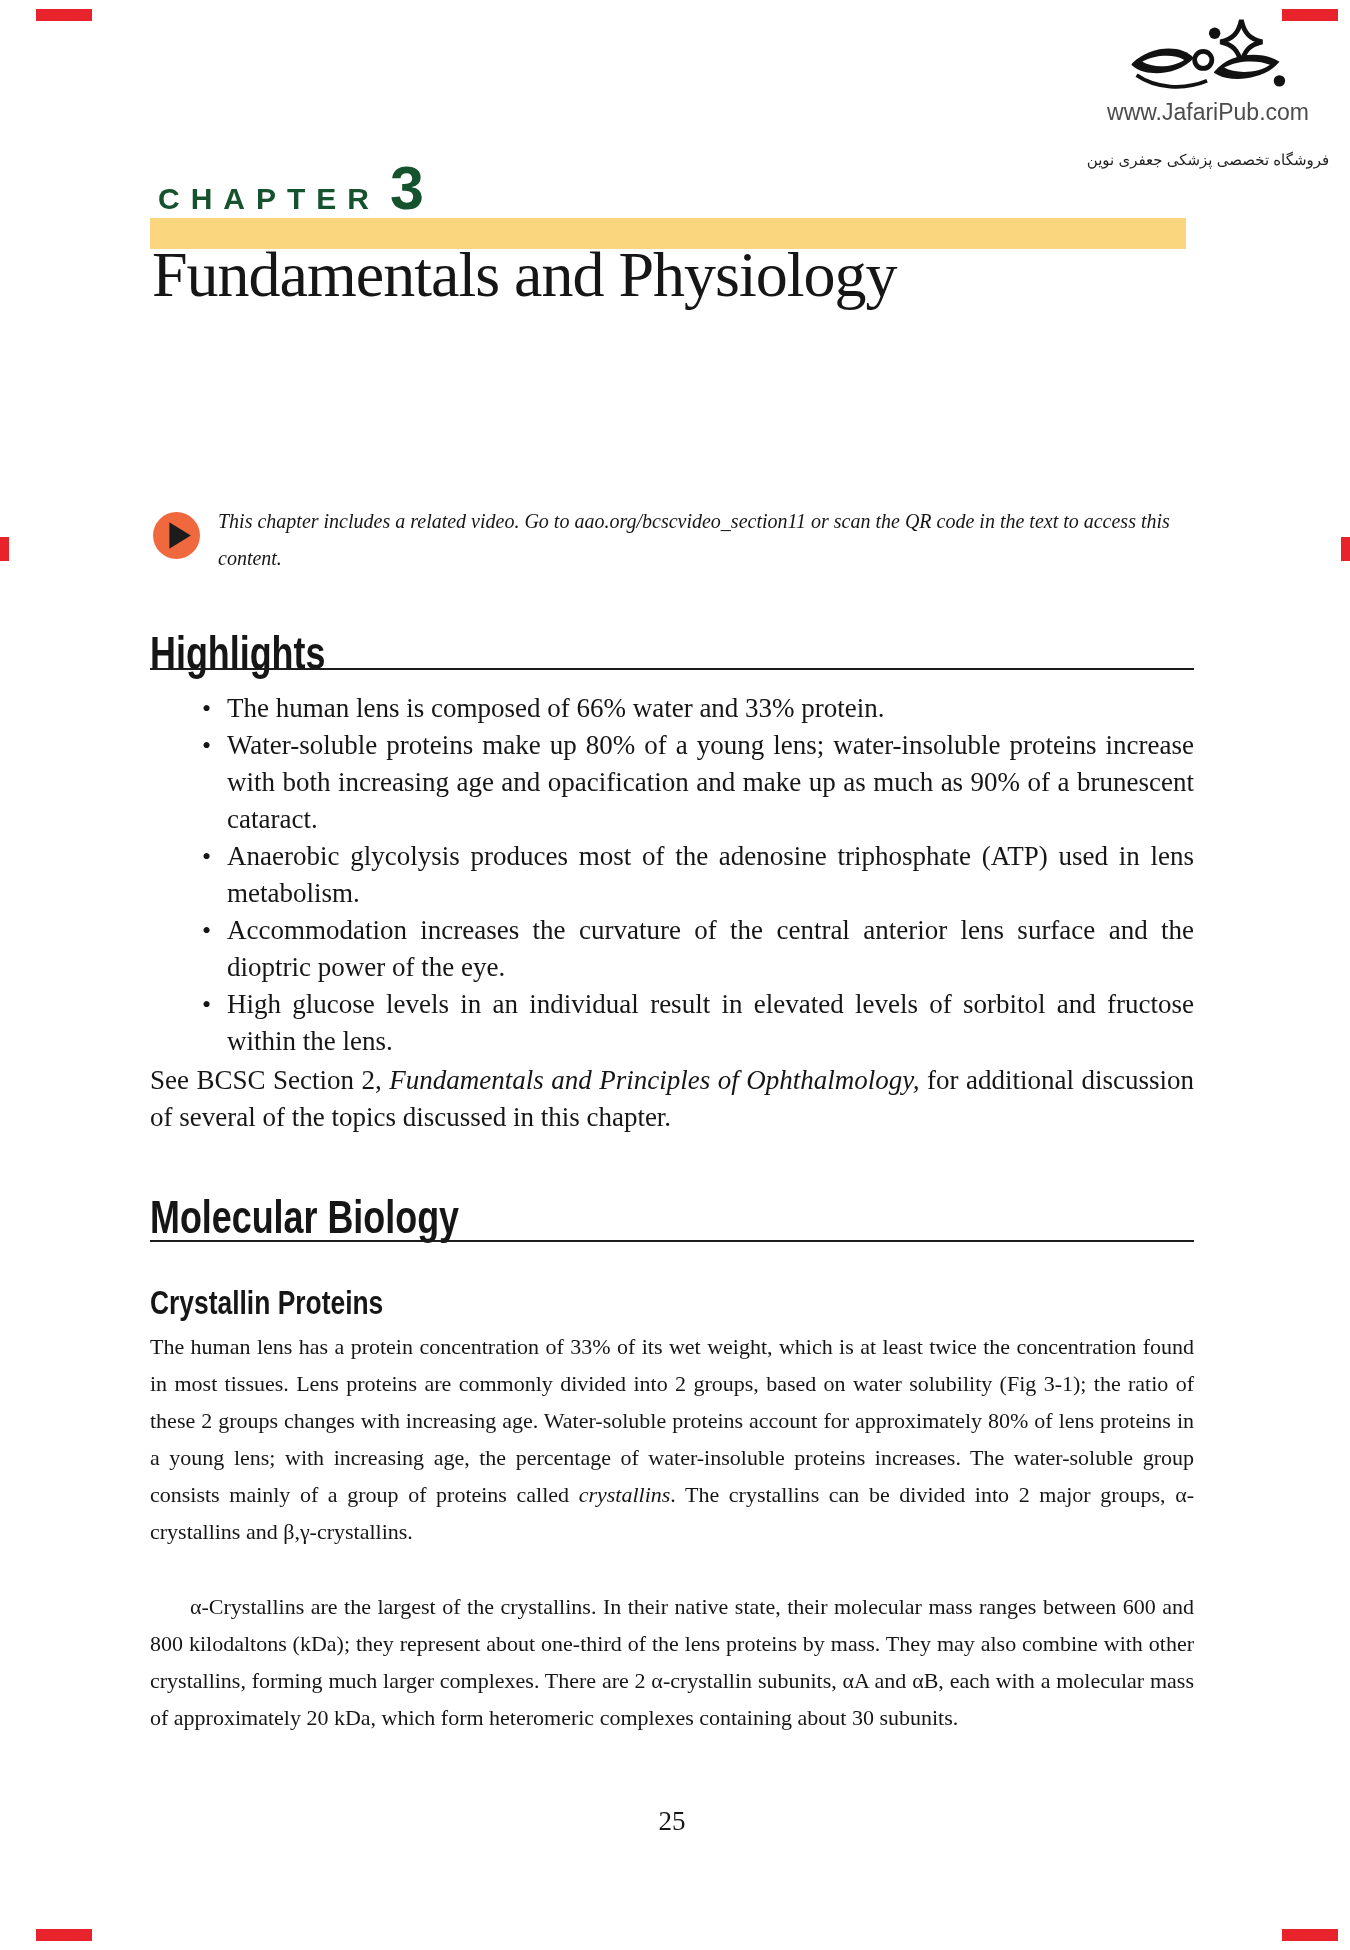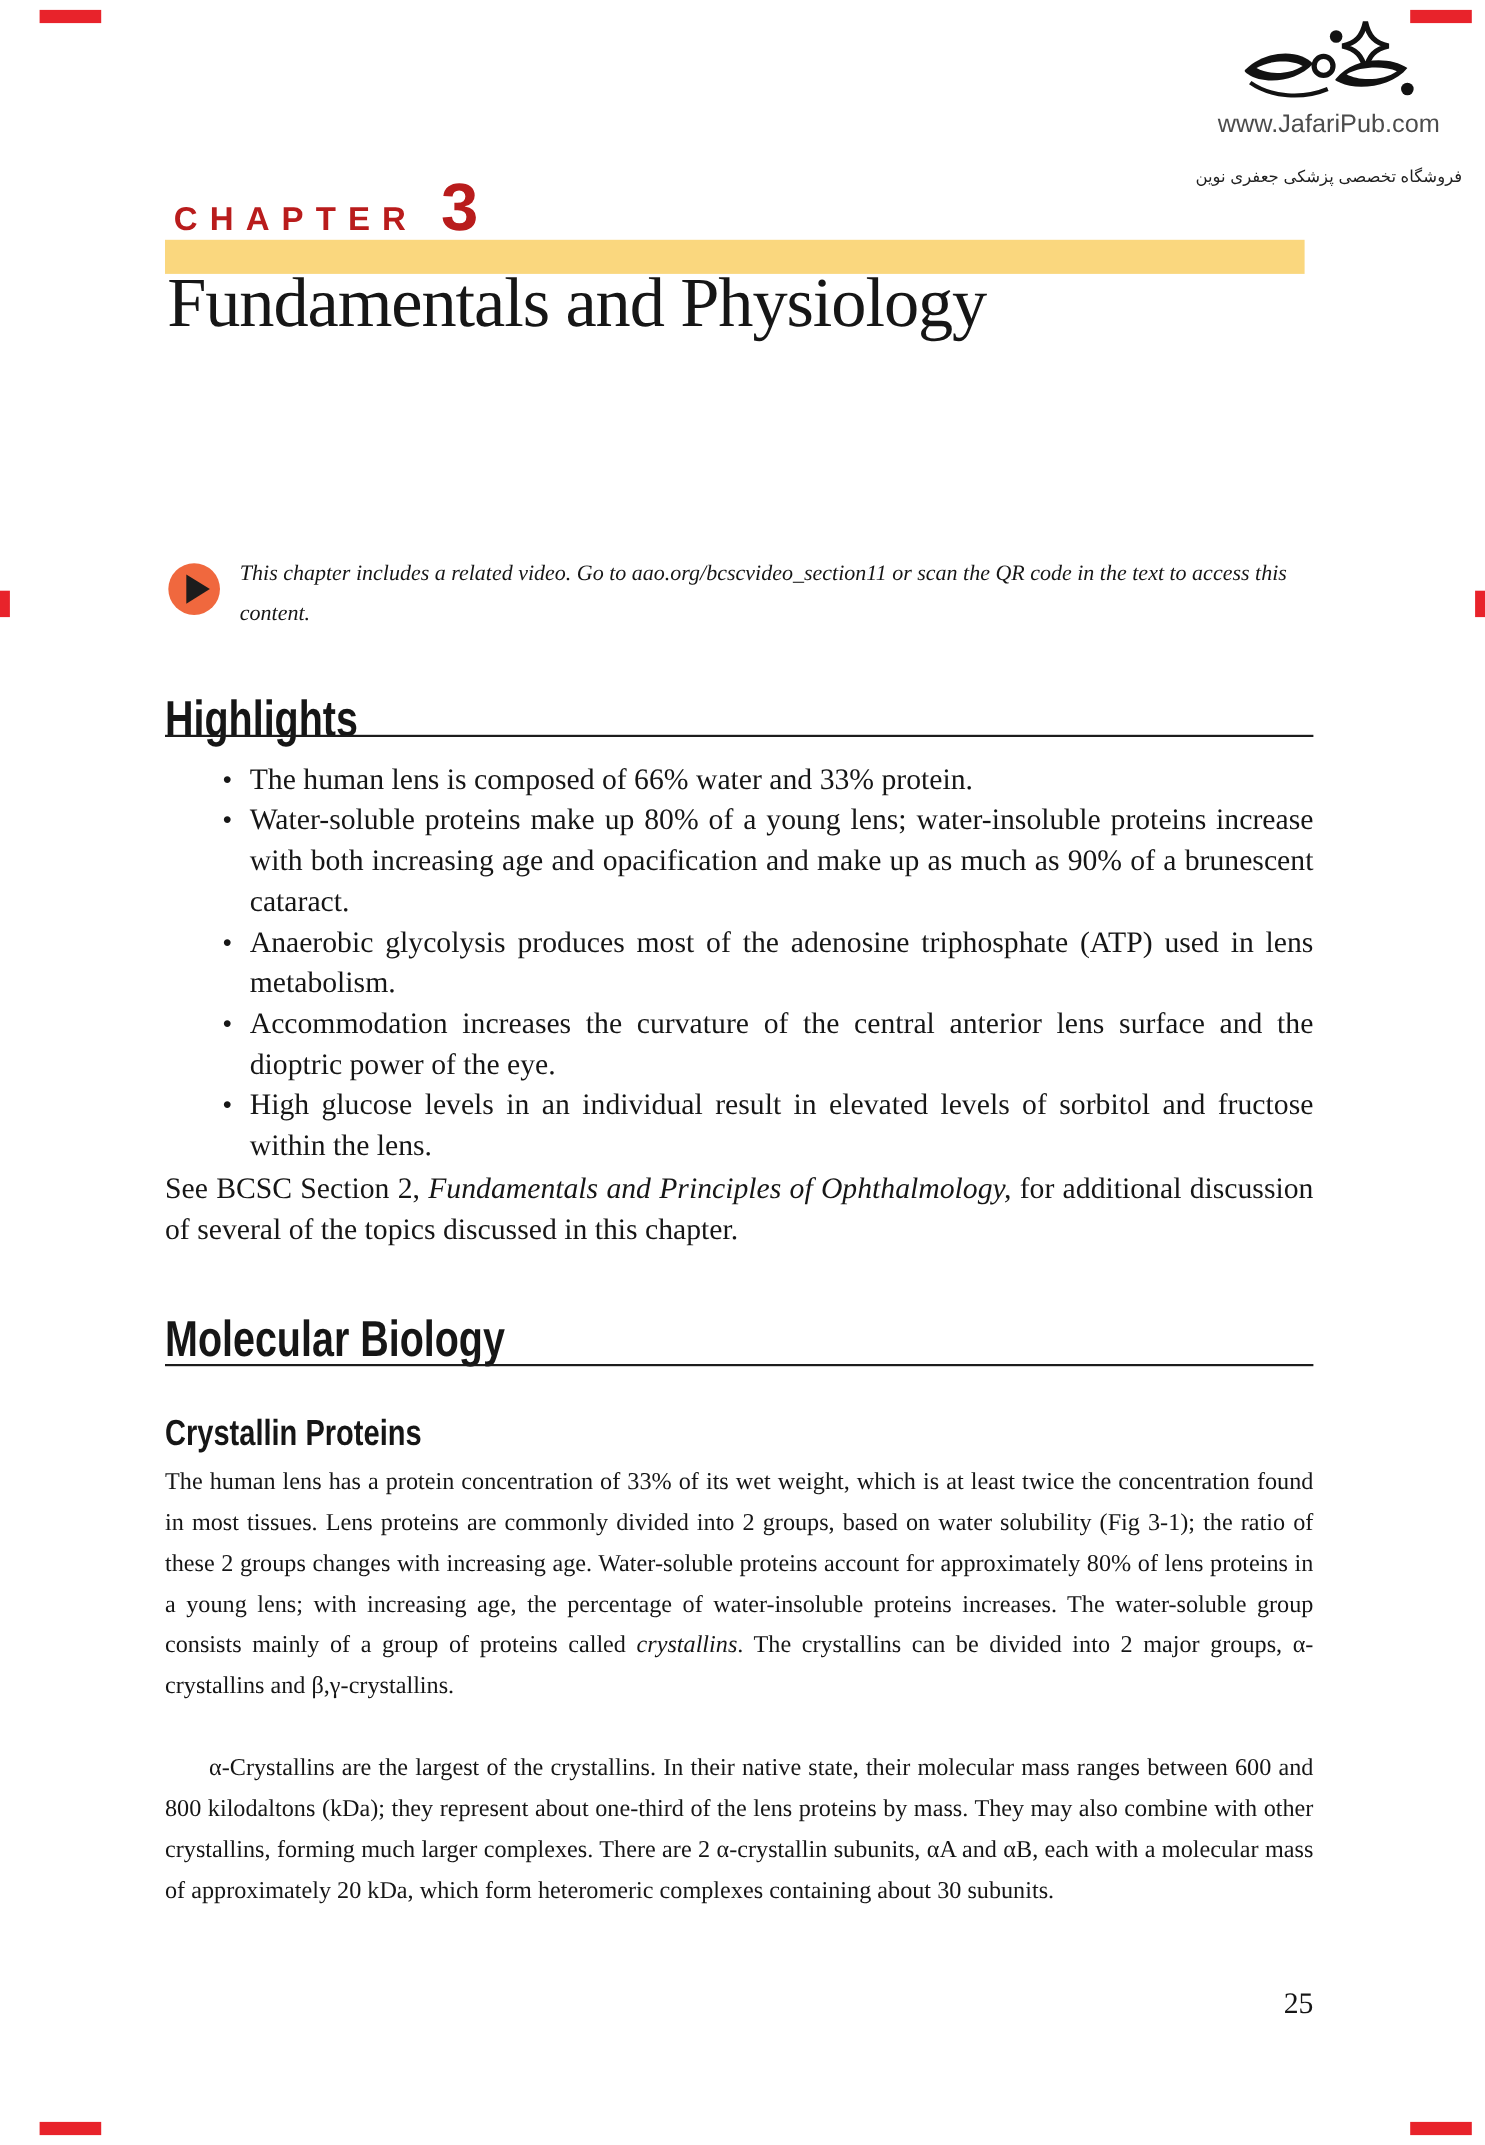--- a/index.html
+++ b/index.html
@@ -15,22 +15,22 @@
   .mark-bl{left:36px;top:1929px;width:56px;height:12px;}
   .mark-br{left:1282px;top:1929px;width:56px;height:12px;}
 
   
   .logo{position:absolute;left:1072px;top:18px;width:272px;text-align:center;}
   .logo-orn{display:block;margin:0 auto;}
   .logo-url{font-family:"Liberation Sans",sans-serif;font-size:23px;color:#4c4c4c;margin-top:1px;}
   .logo-fa{font-family:Liberation Sans, sans-serif;font-size:15px;color:#1f1f1f;margin-top:25px;}
 
   
-  .chapter-row{position:absolute;left:158px;top:153px;display:flex;align-items:baseline;gap:21px;
-               color:#b91c1c;font-family:"Liberation Sans",sans-serif;font-weight:bold;}
+  .chapter-row{position:absolute;left:158px;top:153px;display:flex;align-items:baseline;gap:10px;
+               color:#14532d;font-family:"Liberation Sans",sans-serif;font-weight:bold;}
   .chapter-label{font-size:30px;letter-spacing:11px;}
   .chapter-number{font-size:61px;}
   .yellow-bar{position:absolute;left:150px;top:218px;width:1036px;height:31px;background:#fad77e;}
   .title{position:absolute;left:152px;top:243px;margin:0;font-weight:normal;
          font-size:64px;line-height:1;letter-spacing:-1px;font-family:"Liberation Serif",serif;}
 
   
   .video-note{position:absolute;left:152px;top:503px;width:1046px;}
   .play{position:absolute;left:0;top:8px;width:49px;height:49px;}
   .video-text{margin-left:66px;width:980px;font-style:italic;font-size:20px;line-height:37px;}
@@ -52,21 +52,21 @@
   .bullets li::before{content:"\2022";position:absolute;left:52px;top:0;font-size:26px;}
 
   .see-also{position:absolute;left:150px;top:1062px;width:1044px;margin:0;
             font-size:27px;line-height:37px;text-align:justify;}
   .it{font-style:italic;margin-top:42px;}
 
   .body-par{position:absolute;left:150px;width:1044px;margin:0;font-size:22px;line-height:37px;text-align:justify;}
   .para1{top:1328px;}
   .para2{top:1588px;text-indent:40px;}
 
-  .page-number{position:absolute;left:150px;top:1806px;width:1044px;text-align:right;font-size:27px;}
+  .page-number{position:absolute;left:150px;top:1806px;width:1044px;text-align:center;font-size:27px;}
 </style>
 </head>
 <body>
 
 <div class="page">
 
   <div class="mark mark-tl"></div>
   <div class="mark mark-tr"></div>
   <div class="mark mark-ml"></div>
   <div class="mark mark-mr"></div>

